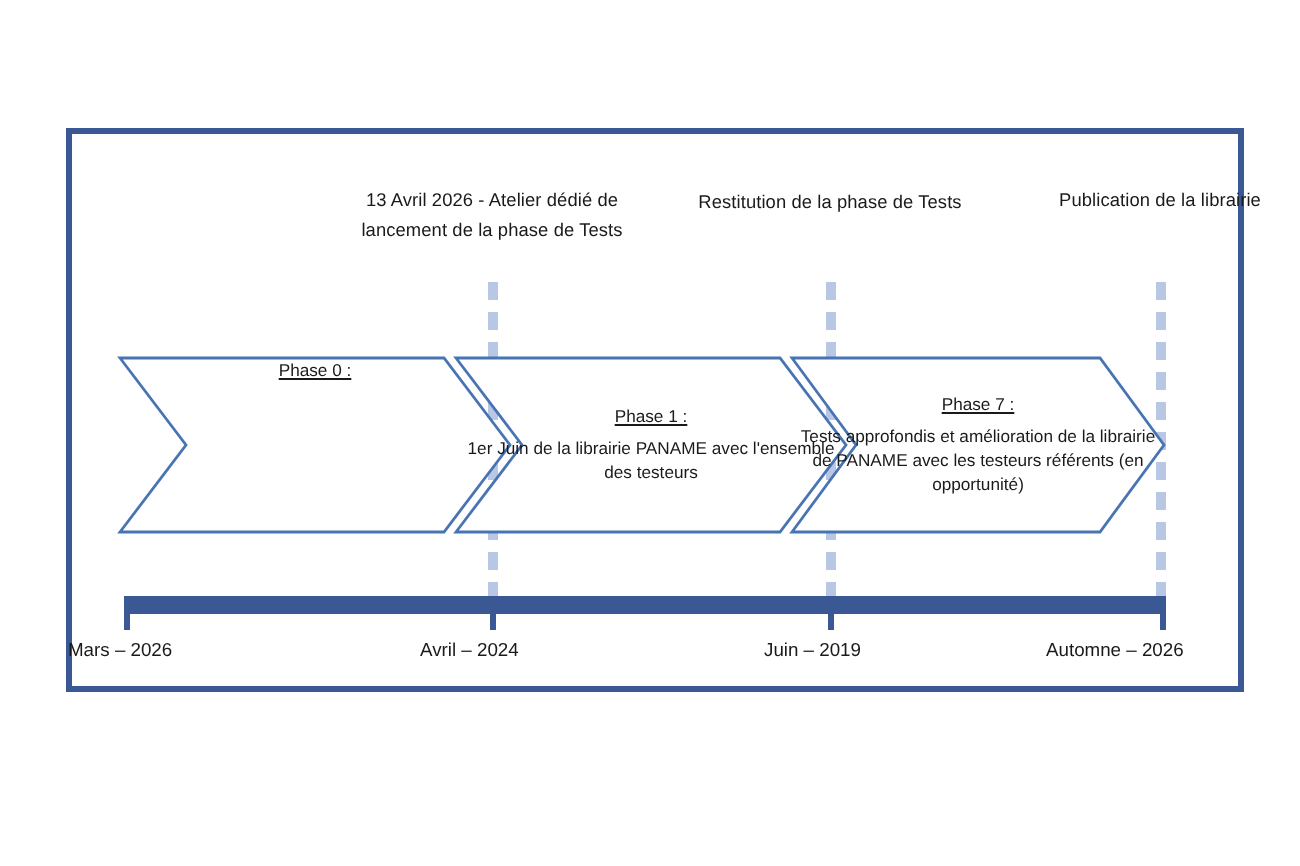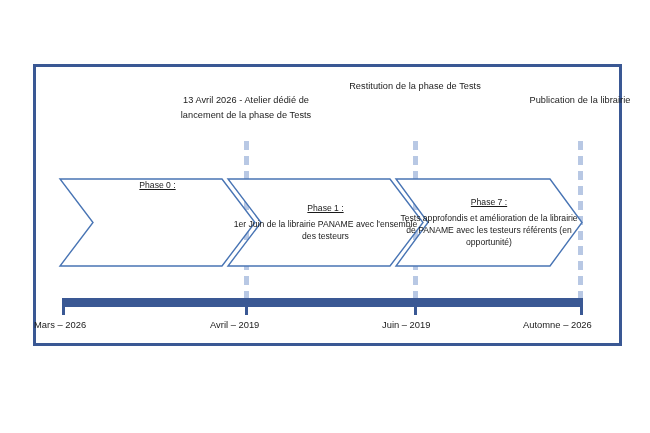--- a/index.html
+++ b/index.html
@@ -132,21 +132,21 @@
 <div id="canvas">
 
   <div id="frame"></div>
 
   <div class="milestone-line" style="left:244px;"></div>
   <div class="milestone-line" style="left:413px;"></div>
   <div class="milestone-line" style="left:578px;"></div>
 
   <div class="milestone-label" style="left:161px; top:93px; width:170px;">13 Avril 2026 - Atelier dédié de lancement de la phase de Tests</div>
 
-  <div class="milestone-label" style="left:348px; top:79px; width:134px;">Restitution de la phase de Tests</div>
+  <div class="milestone-label" style="left:348px; top:94px; width:134px;">Restitution de la phase de Tests</div>
 
   <div class="milestone-label" style="left:527px; top:93px; width:106px;">Publication de la librairie</div>
 
   <div class="chevron" style="left:60px; width:195px;">
     <svg viewBox="0 0 195 87" preserveAspectRatio="none">
       <polygon class="chev-shape" points="0,0 162,0 195,43.5 162,87 0,87 33,43.5"></polygon>
     </svg>
     <div class="chev-text" style="padding-right:22px;justify-content:space-between;">
       <span class="chev-title">Phase 0 :</span>
     </div>
@@ -173,17 +173,17 @@
   </div>
 
   <div id="axis-bar"></div>
 
   <div class="axis-tick" style="left:62px;"></div>
   <div class="axis-tick" style="left:245px;"></div>
   <div class="axis-tick" style="left:414px;"></div>
   <div class="axis-tick" style="left:580px;"></div>
 
   <div class="axis-label" style="left:34px;">Mars – 2026</div>
-  <div class="axis-label" style="left:210px;">Avril – 2019</div>
+  <div class="axis-label" style="left:210px;">Avril – 2024</div>
   <div class="axis-label" style="left:382px;">Juin – 2019</div>
   <div class="axis-label" style="left:523px;">Automne – 2026</div>
 
 </div>
 
 </body></html>

